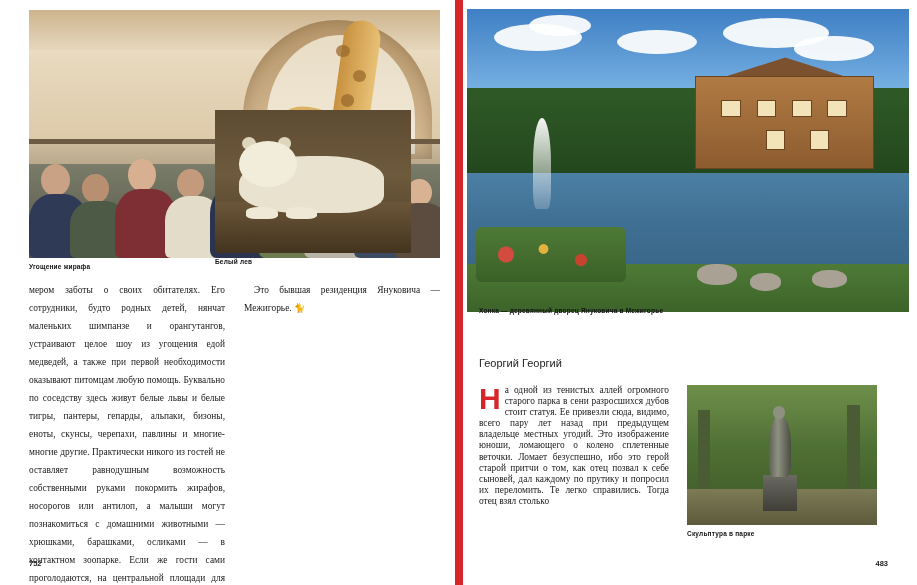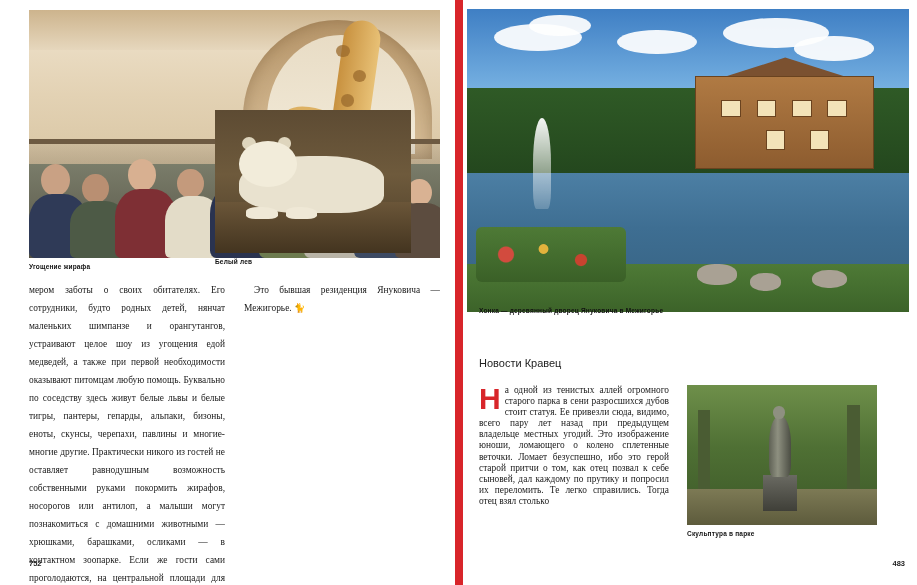--- a/index.html
+++ b/index.html
@@ -105,21 +105,21 @@
   }
   .folio {
     position: absolute;
     font-family: "Liberation Sans", sans-serif;
     font-size: 7.5px;
     font-weight: bold;
     color: #222;
     bottom: 17px;
   }
   .folio-left { left: 29px; }
-  .folio-right { right: 12px; }
+  .folio-right { right: 29px; }
 
   
   .house-photo {
     position: absolute;
     left: 8px;
     top: 9px;
     width: 442px;
     height: 303px;
     overflow: hidden;
     background: #7aa4c8;
@@ -334,21 +334,21 @@
         <div class="h-fount"></div>
         <div class="h-bank"></div>
         <div class="h-rock" style="left:52%; bottom:9%; width:9%; height:7%;"></div>
         <div class="h-rock" style="left:64%; bottom:7%; width:7%; height:6%;"></div>
         <div class="h-rock" style="left:78%; bottom:8%; width:8%; height:6%;"></div>
         <div class="h-flowers"></div>
       </div>
     </div>
     <div class="caption cap-house">Хонка — деревянный дворец Януковича в Межигорье</div>
 
-    <div class="byline">Новости Кравец</div>
+    <div class="byline">Георгий Георгий</div>
 
     <div class="right-body">
       <p>
         <span class="dropcap">Н</span><span>а одной из тенистых аллей огромного старого парка в сени разросшихся дубов стоит статуя. Ее привезли сюда, видимо, всего пару лет назад при предыдущем владельце местных угодий. Это изображение юноши, ломающего о колено сплетенные веточки. Ломает безуспешно, ибо это герой старой притчи о том, как отец позвал к себе сыновей, дал каждому по прутику и попросил их переломить. Те легко справились. Тогда отец взял столько</span>
       </p>
     </div>
 
     <div class="statue-photo">
       <div class="scene">
         <div class="s-bg"></div>

